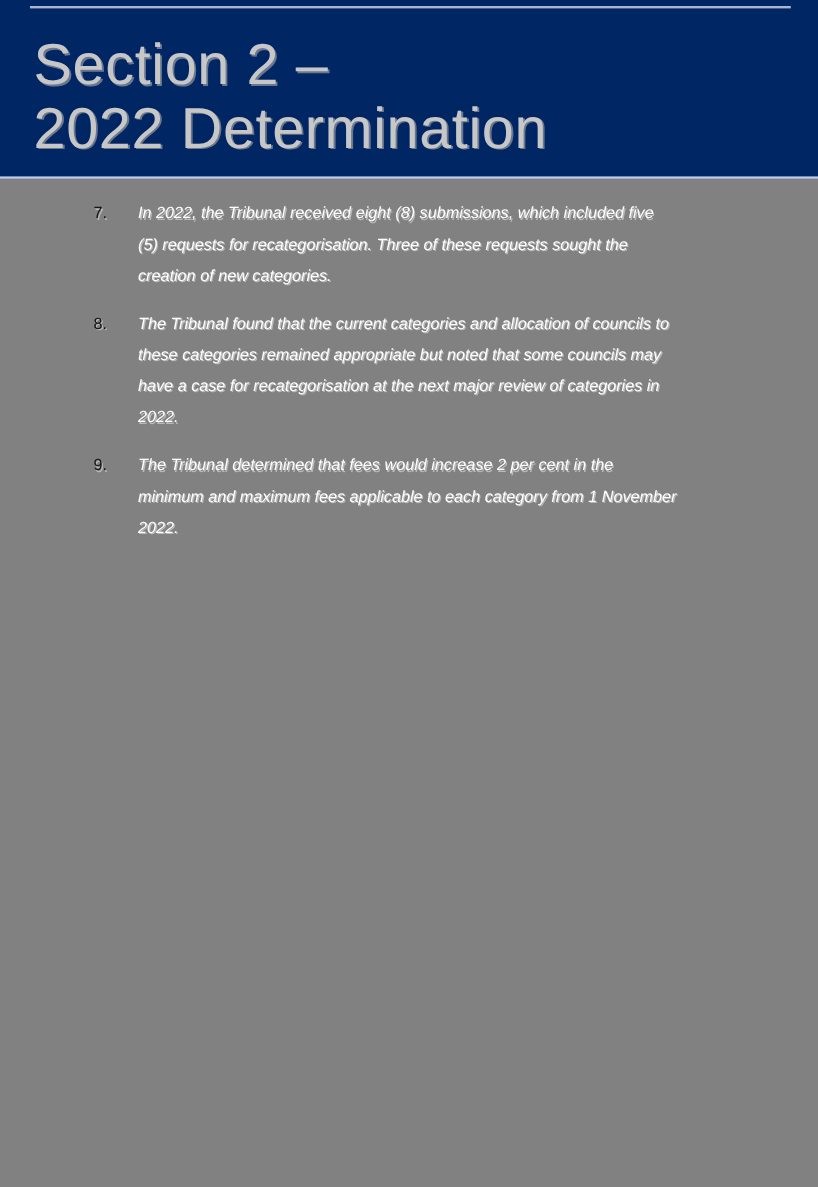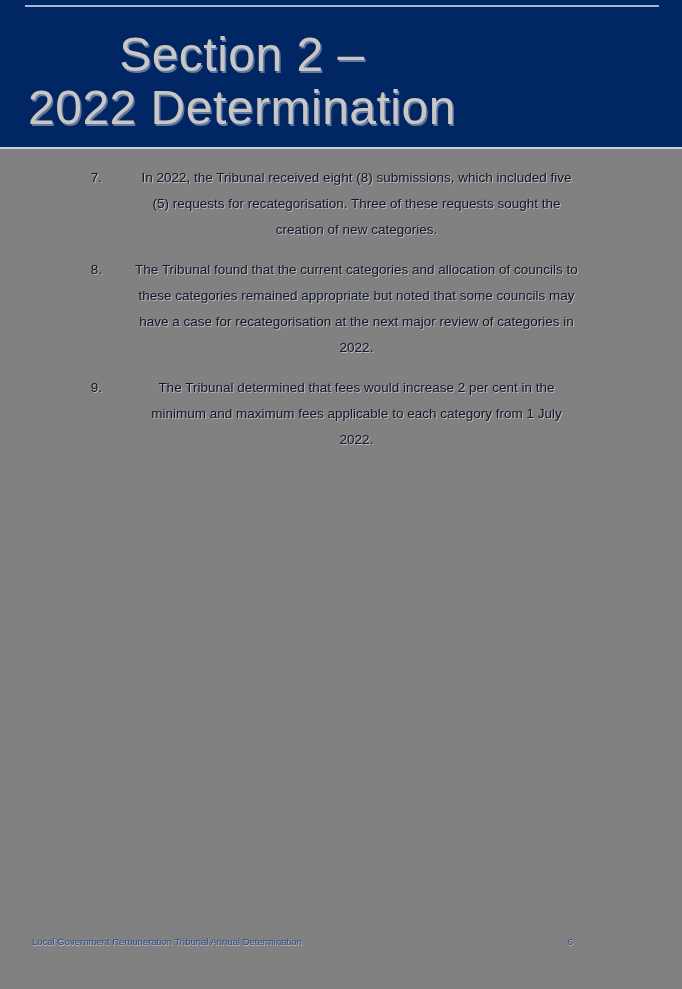--- a/index.html
+++ b/index.html
@@ -7,21 +7,20 @@
     padding: 0;
     background: #4a4a4a;
   }
   .page {
     position: relative;
     width: 682px;
     height: 989px;
     background: #818181;
     overflow: hidden;
     font-family: "Liberation Sans", "DejaVu Sans", sans-serif;
-    text-align: center;
   }
 
   
   .header {
     position: absolute;
     top: 0; left: 0;
     width: 682px;
     height: 149px;
     background: #002664;
     border-bottom: 2px solid #c6cddf;
@@ -64,23 +63,24 @@
     flex: 0 0 37px;
     font-size: 13.5px;
     line-height: 26px;
     color: #161616;
     text-shadow: 1px 1px 0 rgba(255,255,255,0.45);
   }
   .para-text {
     width: 483px;
     font-size: 13.5px;
     line-height: 26px;
-    color: #0f172a;
+    color: #ffffff;
     text-shadow: 1px 1px 0 rgba(255,255,255,0.45);
     white-space: pre-line;
+    font-style: italic;
   }
 
   
   .footer {
     position: absolute;
     top: 936px;
     left: 32px;
     width: 541px;
     display: flex;
     justify-content: space-between;
@@ -117,24 +117,20 @@
       <div class="para-number">8.</div>
       <div class="para-text">The Tribunal found that the current categories and allocation of councils to
 these categories remained appropriate but noted that some councils may
 have a case for recategorisation at the next major review of categories in
 2022.</div>
     </div>
 
     <div class="para">
       <div class="para-number">9.</div>
       <div class="para-text">The Tribunal determined that fees would increase 2 per cent in the
-minimum and maximum fees applicable to each category from 1 July
+minimum and maximum fees applicable to each category from 1 November
 2022.</div>
     </div>
 
   </div>
 
-  <div class="footer">
-    <div class="footer-title">Local Government Remuneration Tribunal Annual Determination</div>
-    <div class="footer-page">6</div>
-  </div>
 
 </div>
 
 </body></html>

